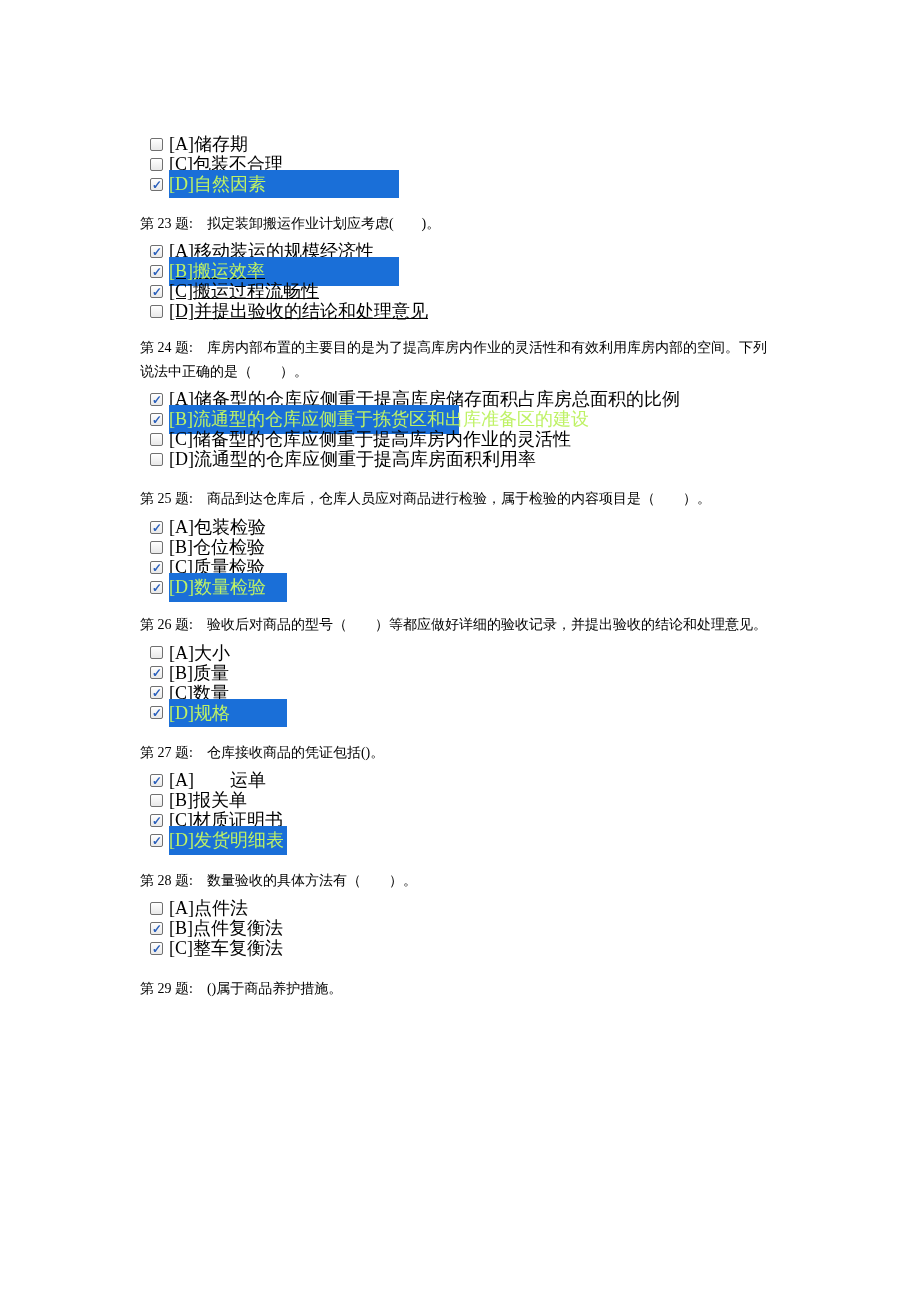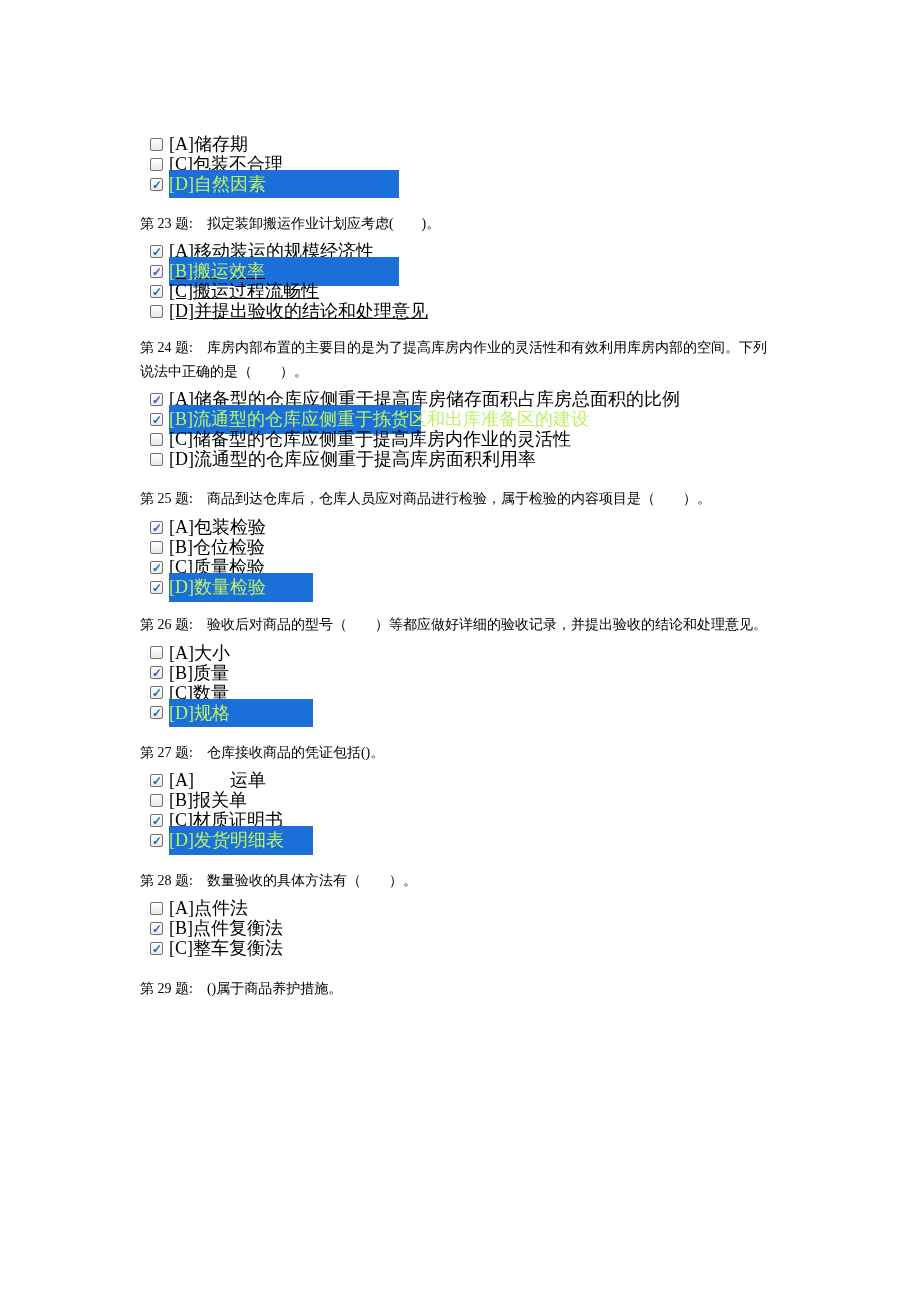--- a/index.html
+++ b/index.html
@@ -54,25 +54,25 @@
       background: #1a6fd8;
       color: #bef264;
       padding-right: 2px;
     }
     .option-row.highlighted.wide .option-label {
       display: inline-block;
       width: 230px;
     }
     .option-row.highlighted.wider .option-label {
       display: inline-block;
-      width: 252px;
+      width: 290px;
     }
     .option-row.highlighted.narrow .option-label {
       display: inline-block;
-      width: 144px;
+      width: 118px;
     }
   </style>
 </head>
 <body>
 
 <div class="options-block">
   <div class="option-row">
     <span class="checkbox"></span>
     <span class="option-label">[A]储存期</span>
   </div>

